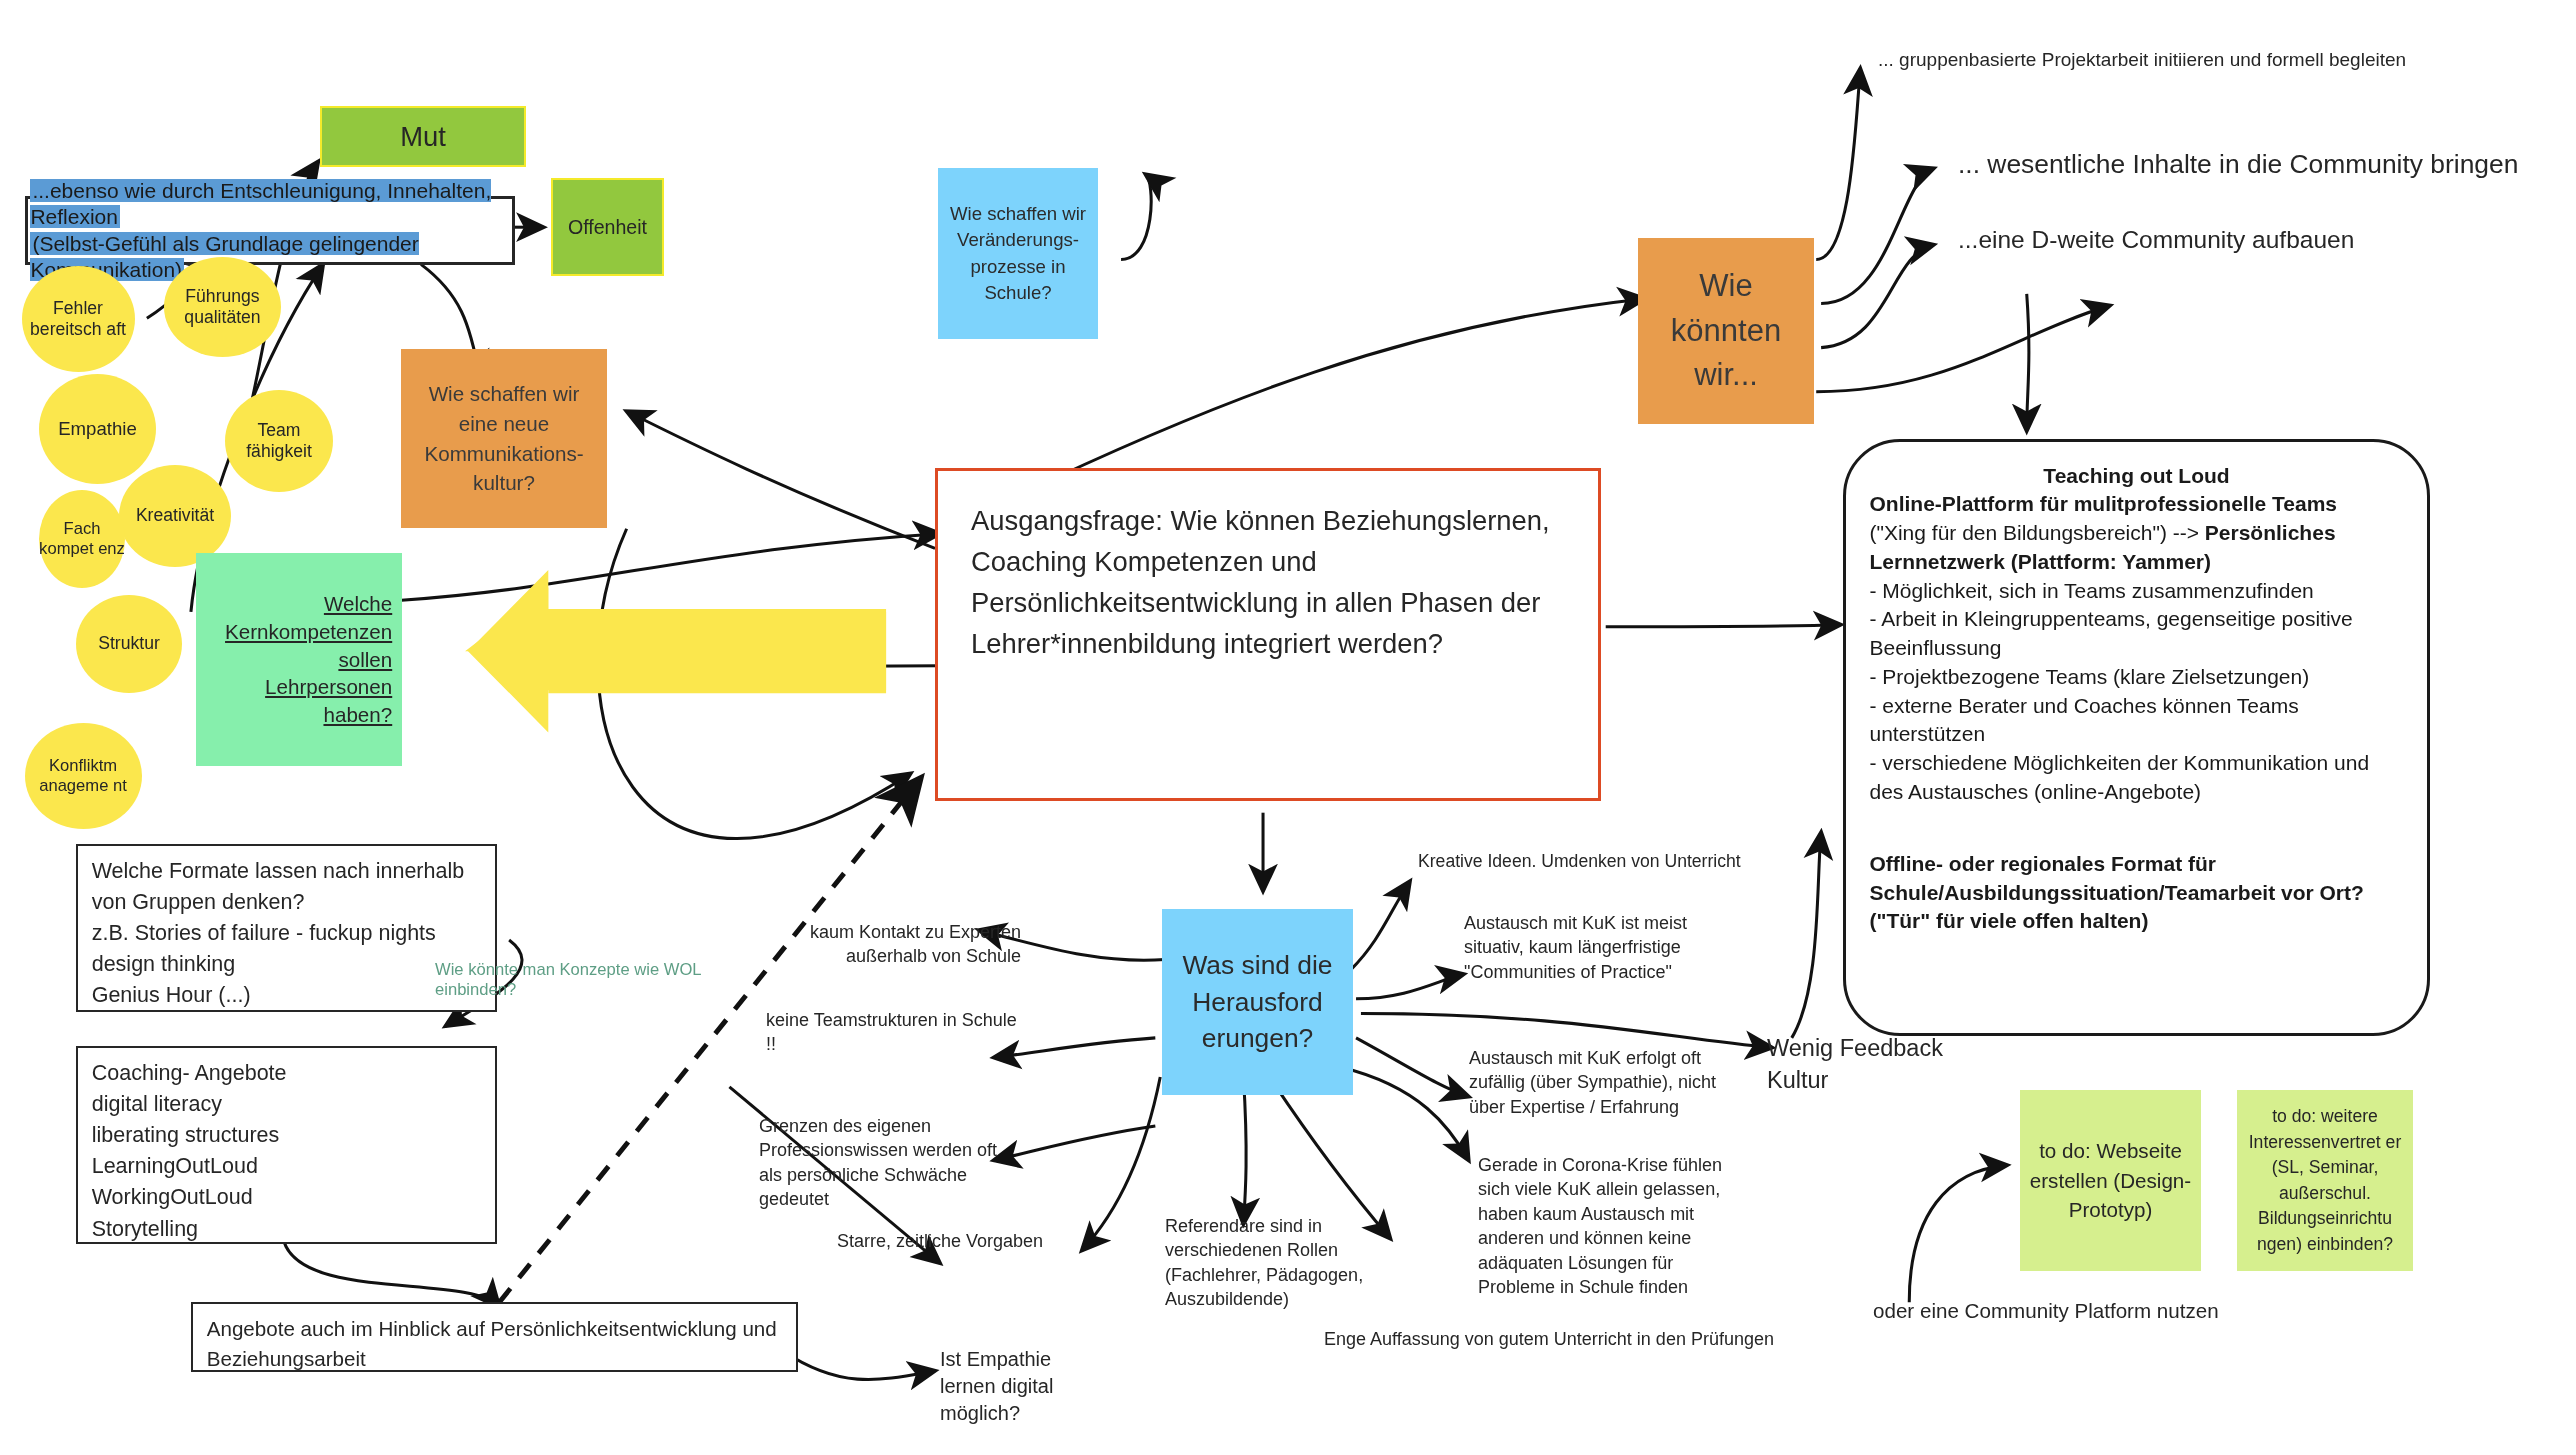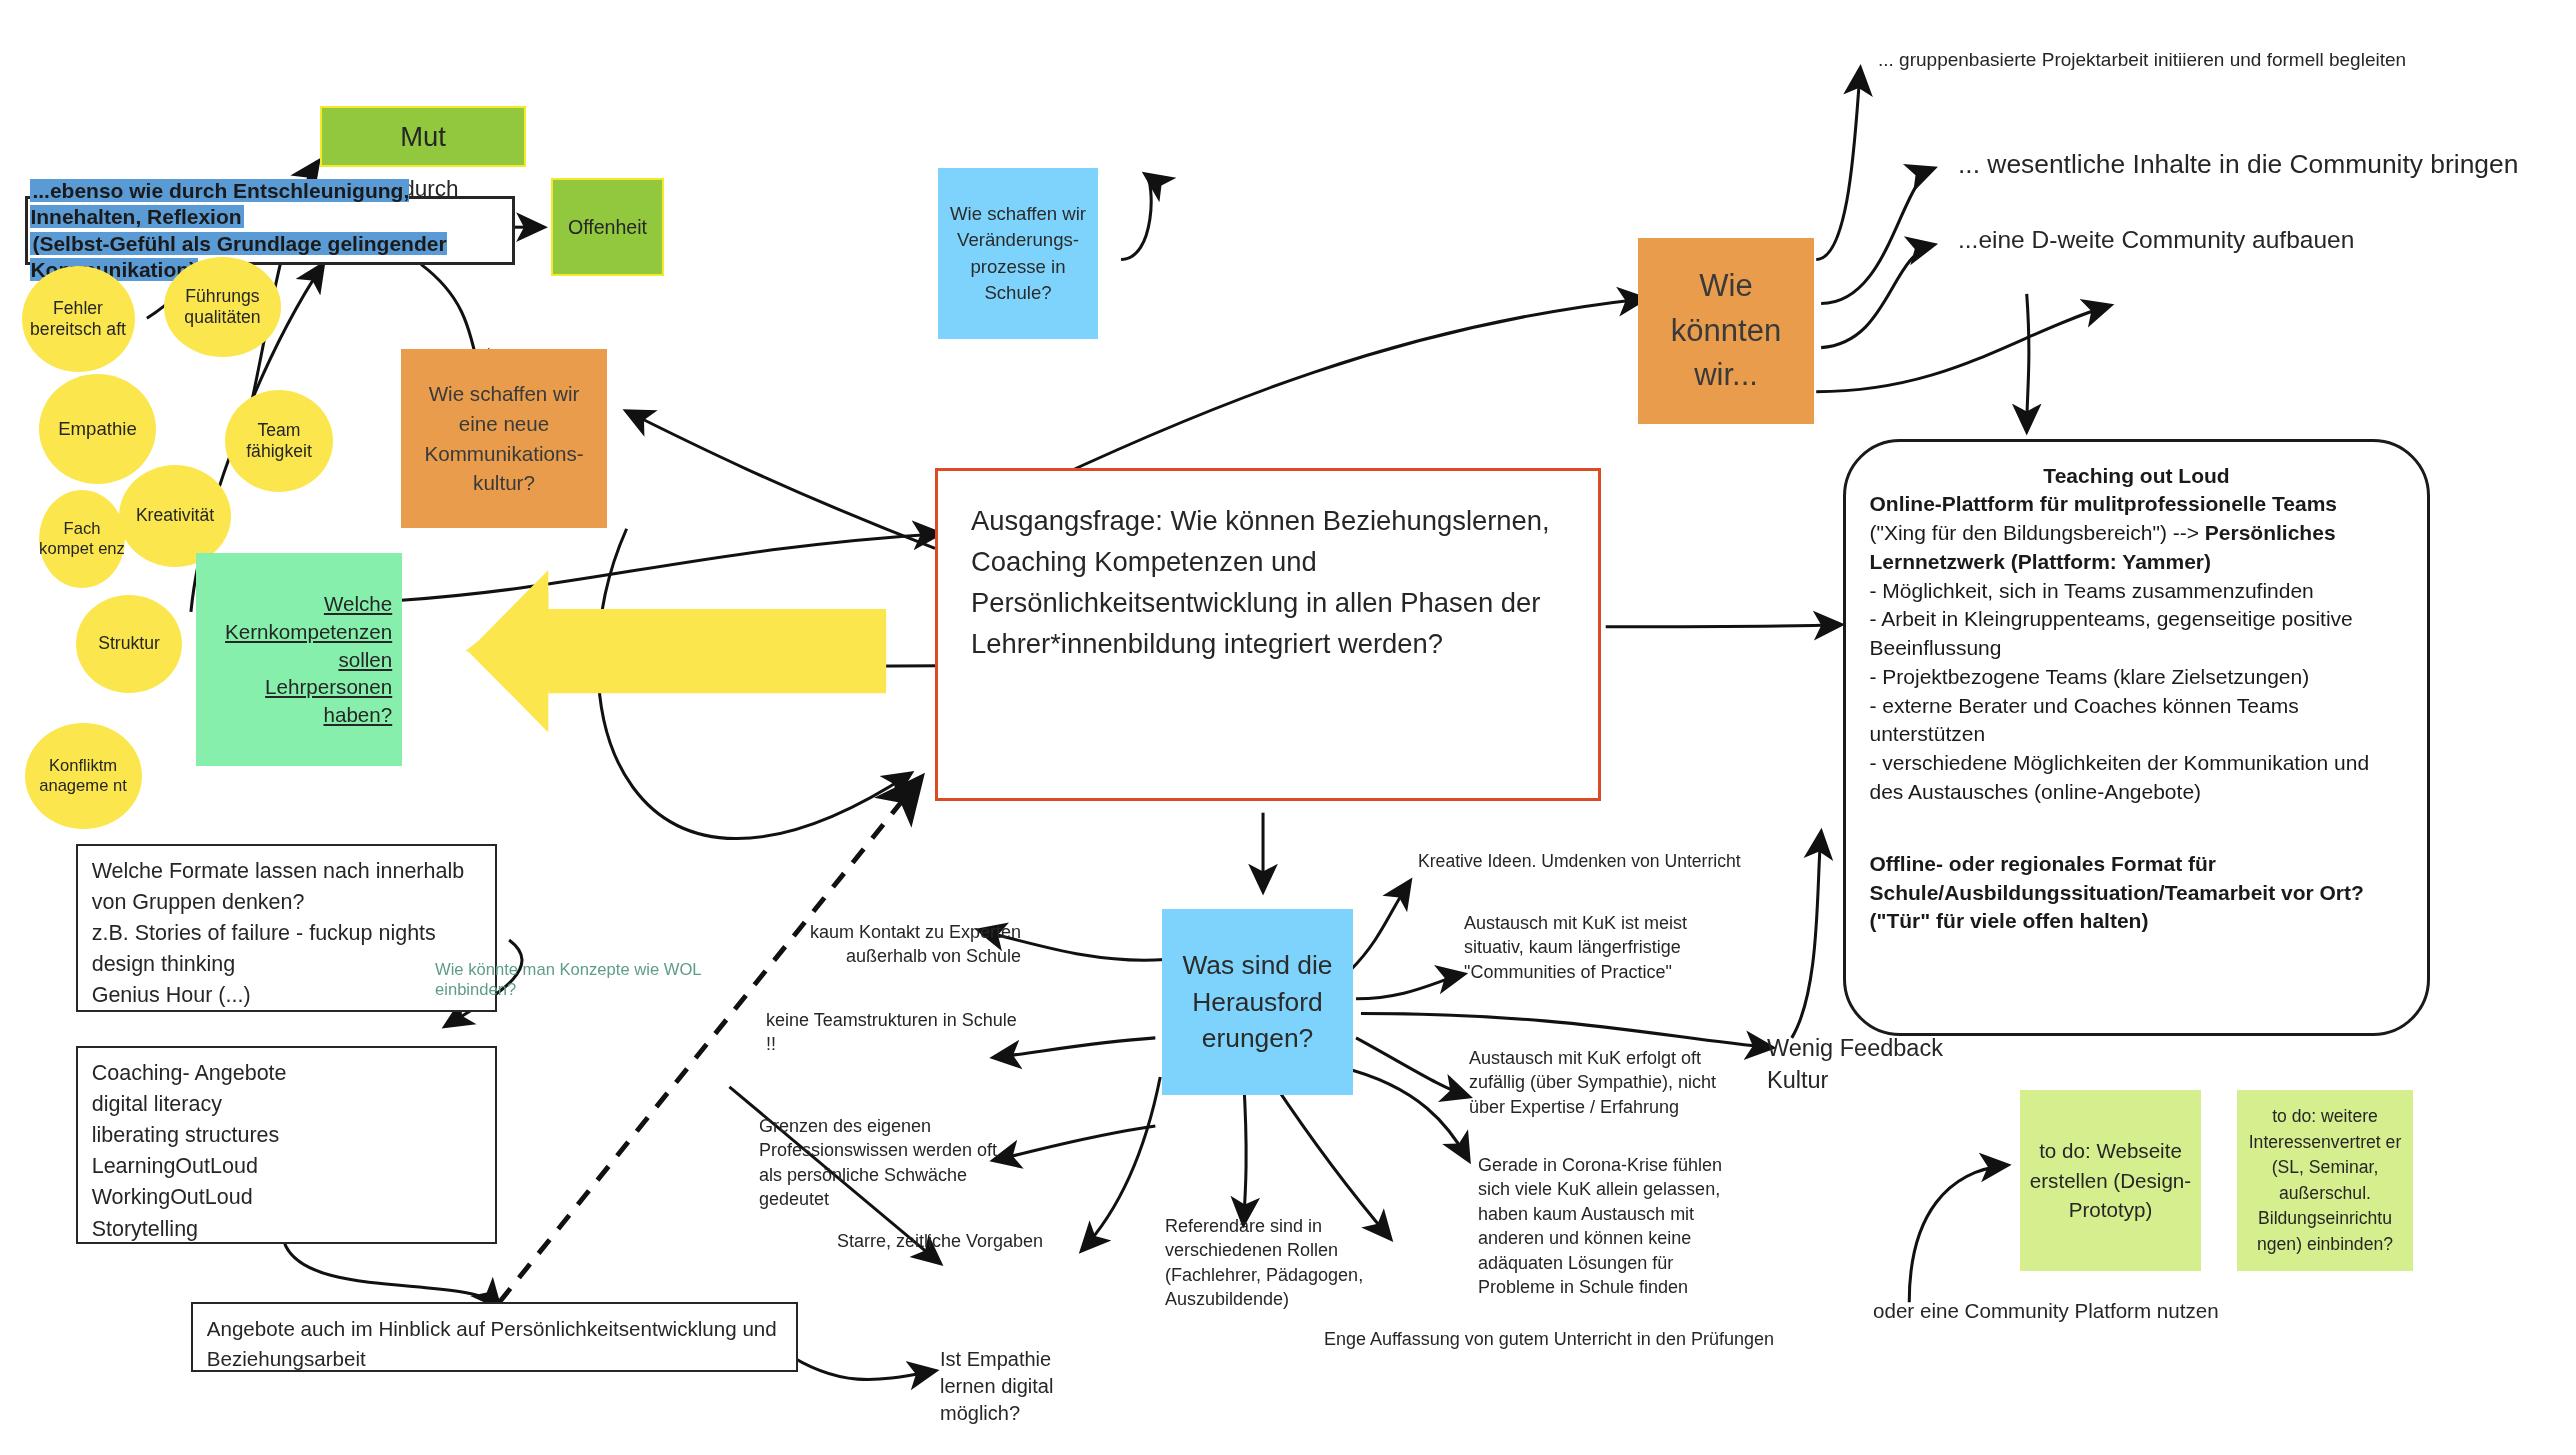--- a/index.html
+++ b/index.html
@@ -157,21 +157,21 @@
   <div class="node green-card" style="left:320px;top:106px;width:206px;height:61px;font-size:27.4px;">
     <span>Mut</span>
   </div>
 
   <div class="node green-card" style="left:551px;top:178px;width:113px;height:98px;font-size:19.6px;">
     <span>Offenheit</span>
   </div>
 
   <div class="txt plain" style="left:47px;top:174px;width:490px;font-size:22.5px;">durch das Handeln, durch Anlässe, durch ERLEBEN</div>
 
-  <div class="node blue-strip" style="left:24.5px;top:196px;width:490px;height:69px;padding:0 2.9px;font-weight:bold;">
+  <div class="node blue-strip" style="left:24.5px;top:196px;width:490px;height:69px;padding:0 2.9px;">
     <div style="font-size:21px;">
       <span class="blue-highlight">...ebenso wie durch Entschleunigung, Innehalten, Reflexion</span><br>
       <span class="blue-highlight">(Selbst-Gefühl als Grundlage gelingender Kommunikation)</span>
     </div>
   </div>
 
   <div class="node circle" style="left:21.5px;top:266px;width:113px;height:106px;font-size:17.6px;">
     <span>Fehler bereitsch aft</span>
   </div>
   <div class="node circle" style="left:164px;top:257px;width:117px;height:100px;font-size:17.6px;">

